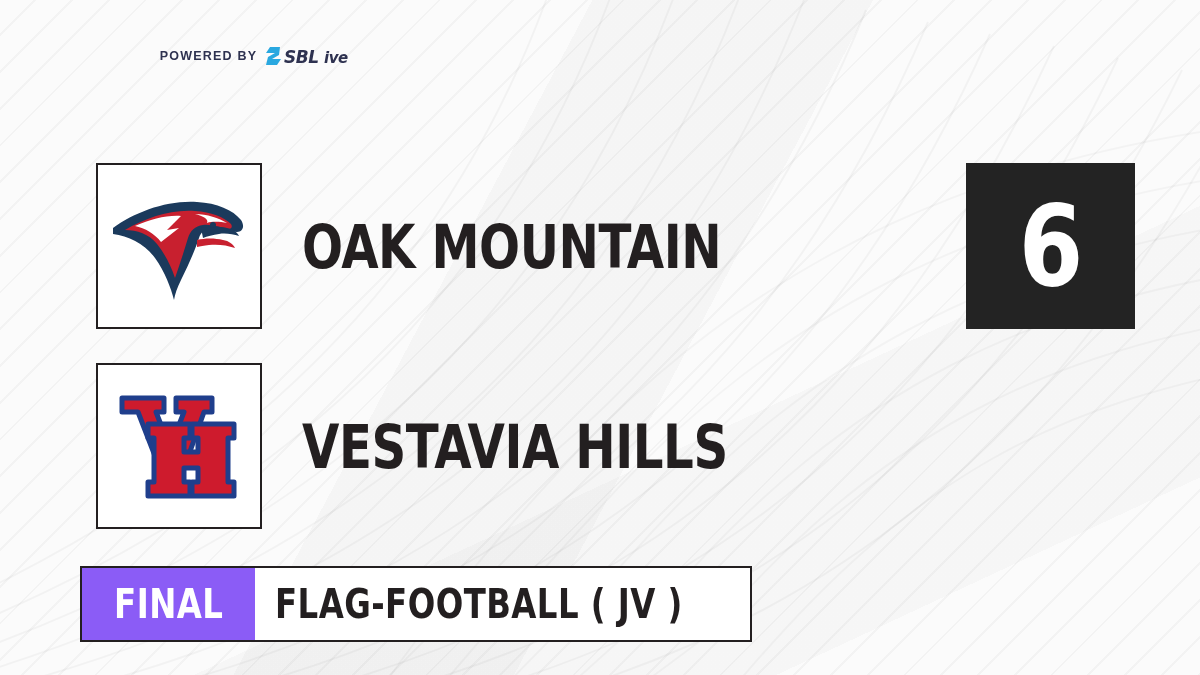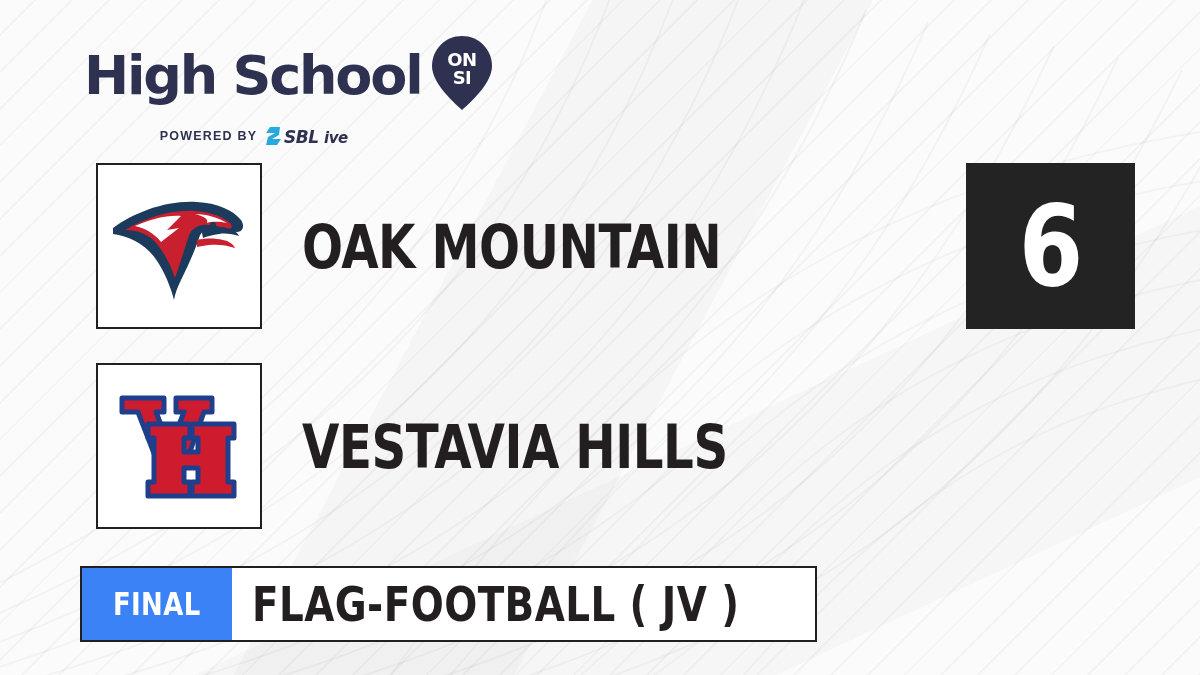--- a/index.html
+++ b/index.html
@@ -153,40 +153,40 @@
     left: 80px;
     top: 566px;
     height: 76px;
     display: flex;
     align-items: stretch;
     border: 2px solid #231f20;
     box-sizing: border-box;
     background: #ffffff;
   }
   .status-final {
-    background: #3b82f6;
+    background: #8b5cf6;
     color: #ffffff;
     display: flex;
     align-items: center;
     justify-content: center;
     padding: 0 26px;
     font-family: "DejaVu Sans Condensed", "Liberation Sans Narrow", "Liberation Sans", sans-serif;
     font-weight: 700;
-    font-size: 32px;
+    font-size: 40px;
     letter-spacing: 0.5px;
     transform-origin: center;
   }
   .status-final span { display: block; transform: scaleX(0.9); }
   .status-sport {
     display: flex;
     align-items: center;
     padding: 0 22px 0 20px;
     font-family: "DejaVu Sans Condensed", "Liberation Sans Narrow", "Liberation Sans", sans-serif;
     font-weight: 700;
-    font-size: 48px;
+    font-size: 40px;
     color: #231f20;
     white-space: nowrap;
     letter-spacing: 0.5px;
   }
   .status-sport span { display: block; transform: scaleX(0.9); transform-origin: left center; }
 </style>
 </head>
 <body>
 
 <div id="scoreboard">
@@ -215,30 +215,20 @@
         <path d="M 1292 168 C 1010 200 790 296 596 512 C 470 648 424 706 414 722"></path>
         <path d="M 1294 216 C 1020 250 820 342 632 554 C 510 684 468 720 460 734"></path>
         <path d="M 1296 264 C 1030 300 850 388 668 596 C 550 706 512 732 506 744"></path>
         <path d="M 1298 312 C 1040 350 880 434 704 638 C 590 724 556 744 552 756"></path>
         <path d="M 1300 360 C 1050 400 910 480 740 680 C 630 742 600 756 598 766"></path>
       </g>
     </svg>
   </div>
 
   <div class="brand">
-    <div class="brand-row">
-      <div class="brand-wordmark">High School</div>
-      <div class="brand-pin">
-        <svg width="62" height="78" viewBox="0 0 62 78" fill="none">
-          <path d="M31 2 C14.4 2 1 15.4 1 32 C1 48 20 66.5 31 76 C42 66.5 61 48 61 32 C61 15.4 47.6 2 31 2 Z" fill="#2e3250"></path>
-          <text x="31" y="32" text-anchor="middle" font-family="DejaVu Sans, sans-serif" font-size="18" font-weight="700" fill="#ffffff" letter-spacing="-0.5">ON</text>
-          <text x="31" y="50" text-anchor="middle" font-family="DejaVu Sans, sans-serif" font-size="18" font-weight="700" fill="#ffffff" letter-spacing="-0.5">SI</text>
-        </svg>
-      </div>
-    </div>
     <div class="brand-sub">
       <div class="powered-by">POWERED BY</div>
       <div class="sblive-mark">
         <svg width="106" height="22" viewBox="0 0 106 22" fill="none">
           <path d="M14 2 L4 2 L0 8 L9 8 L2 12 L0 20 L11 20 L15 14 L6 14 L13 10 Z" fill="#29a8e0"></path>
           <text x="18" y="18" font-family="DejaVu Sans, sans-serif" font-size="17" font-weight="700" font-style="italic" fill="#2e3250" letter-spacing="-0.5">SBL</text>
           <text x="58" y="18" font-family="DejaVu Sans, sans-serif" font-size="15" font-weight="700" font-style="italic" fill="#2e3250" letter-spacing="-0.5">ive</text>
         </svg>
       </div>
     </div>

